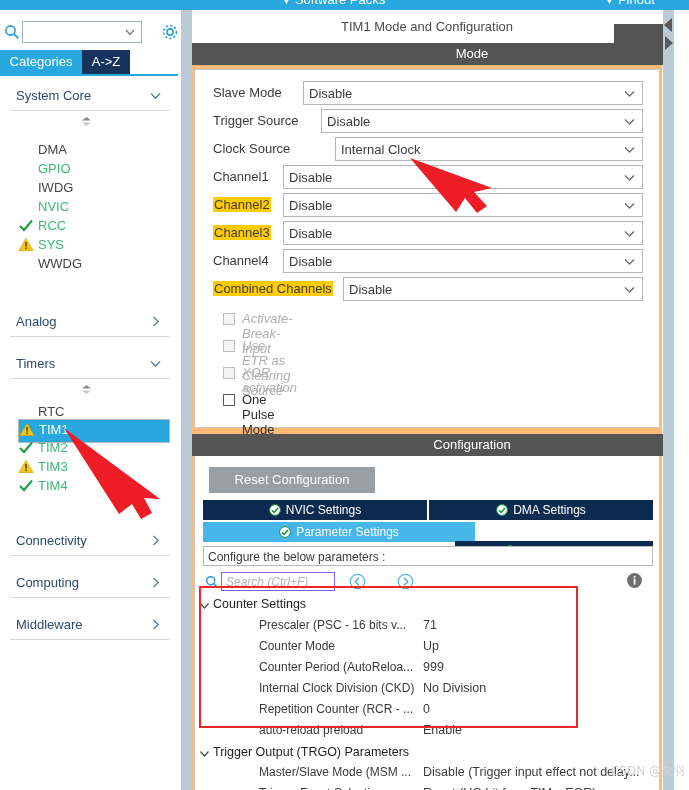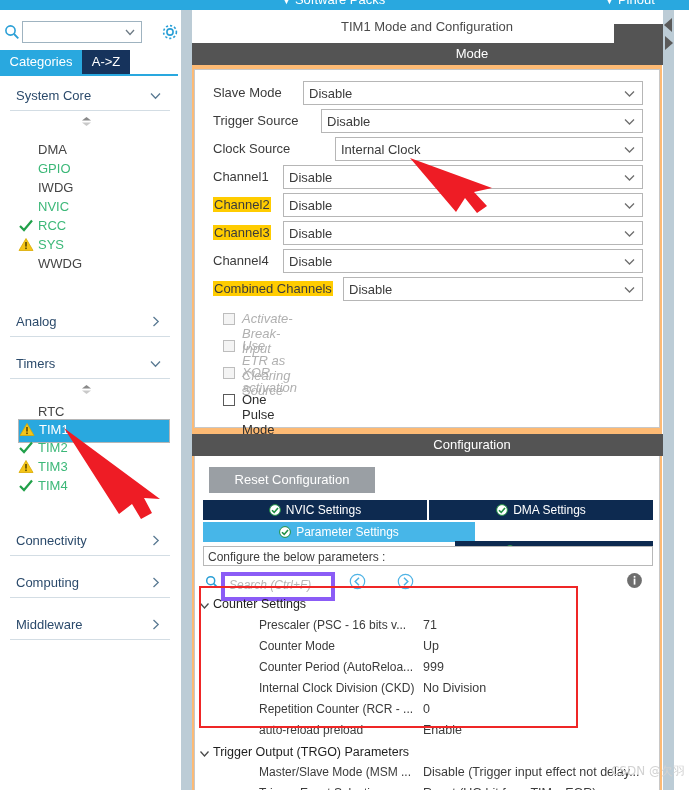--- a/index.html
+++ b/index.html
@@ -86,22 +86,22 @@
         font-size:12px;color:#ffffff;background:#0d2a50;}
   .ctab.active{background:#47b6e8;}
   .ctab .ck{display:inline-block;width:12px;height:12px;vertical-align:-2px;margin-right:5px;}
 
   .cfgnote{position:absolute;left:8px;width:450px;height:20px;
            border:1px solid #b8b8b8;background:#ffffff;box-sizing:border-box;}
   .cfgnote span{position:absolute;left:4px;top:3px;font-size:12px;color:#3b3b3b;}
 
   .srchrow{position:absolute;left:8px;height:22px;width:450px;}
   .srchmag{position:absolute;left:2px;top:3px;width:14px;height:14px;}
-  .srchin{position:absolute;left:18px;top:0;width:114px;height:29px;
-          border:4px solid #8b5cf6;background:#fff;box-sizing:border-box;}
+  .srchin{position:absolute;left:18px;top:0;width:114px;height:19px;
+          border:1px solid #8b5cf6;background:#fff;box-sizing:border-box;}
   .srchin span{position:absolute;left:4px;top:2px;font-size:12px;color:#b5b5b5;font-style:italic;}
   .navbtn{position:absolute;top:1px;width:17px;height:17px;}
   .infoi{position:absolute;right:10px;top:0px;width:17px;height:17px;}
 
   .redbox{position:absolute;border:2px solid #ef2626;box-sizing:border-box;pointer-events:none;}
 
   .prow{position:absolute;height:19px;width:450px;}
   .pname{position:absolute;font-size:12px;color:#3b3b3b;white-space:nowrap;text-align:center;}
   .pval{position:absolute;left:228px;font-size:12.5px;color:#3b3b3b;white-space:nowrap;}
   .pchev{position:absolute;left:4px;top:4px;width:11px;height:11px;color:#4a4a4a;}

